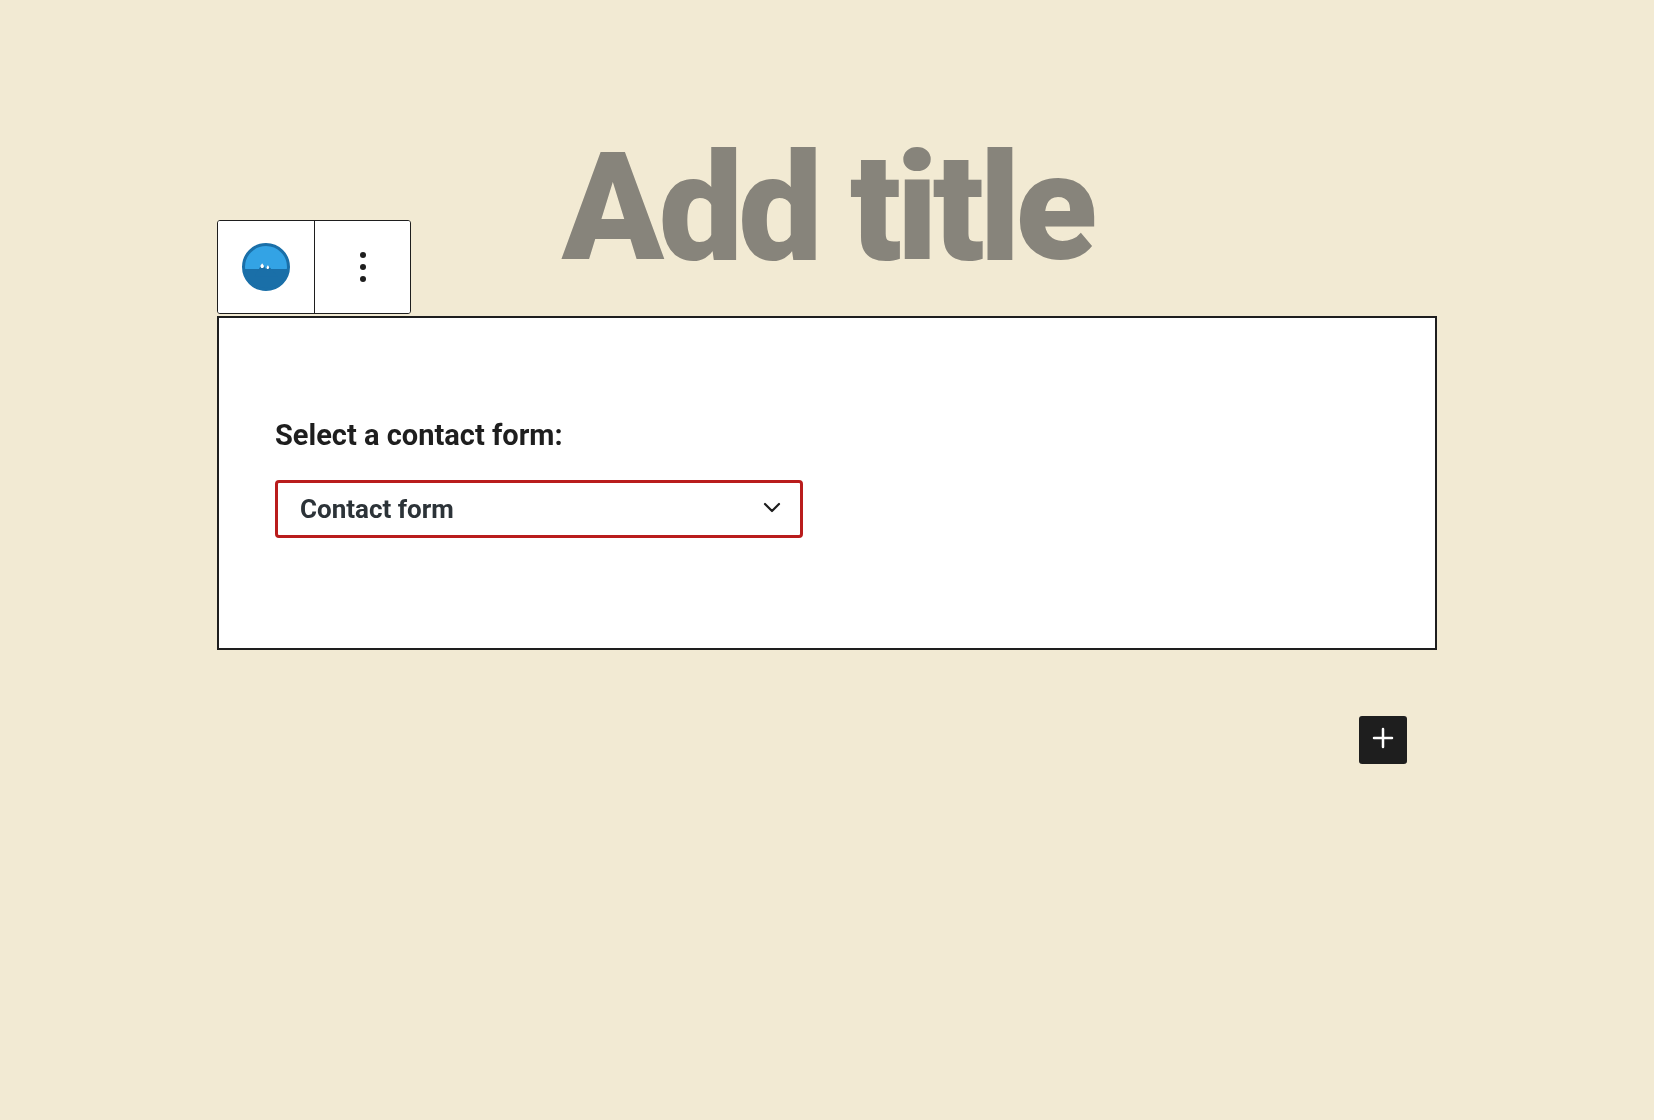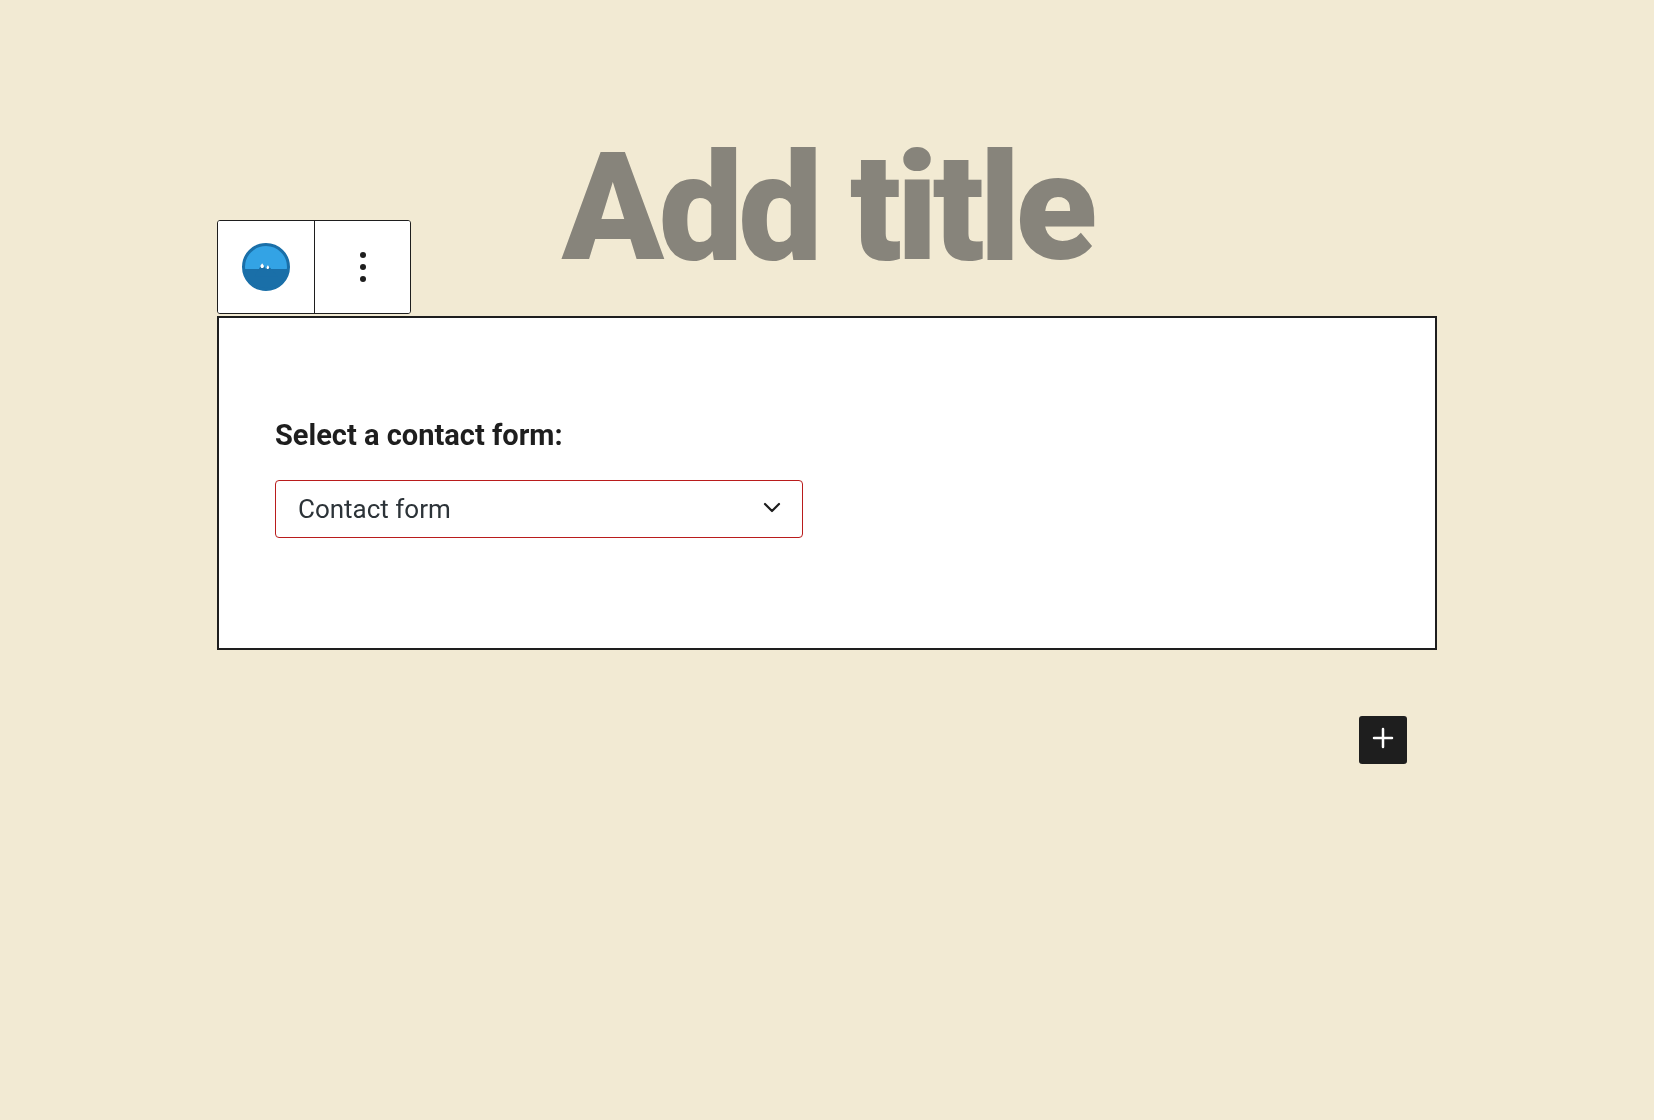--- a/index.html
+++ b/index.html
@@ -99,29 +99,30 @@
     }
     
     .select-wrapper {
       position: relative;
       width: 528px;
     }
     
     .select-field {
       width: 100%;
       height: 58px;
-      border: 1px solid #b91c1c;
+      border: 3px solid #b91c1c;
       border-radius: 4px;
       padding: 0 50px 0 22px;
       font-size: 26px;
       color: #2c3338;
       display: flex;
       align-items: center;
       background: #ffffff;
       cursor: pointer;
+      font-weight: bold;
     }
     
     .chevron-down {
       position: absolute;
       right: 20px;
       top: 50%;
       transform: translateY(-50%);
       pointer-events: none;
     }
     

